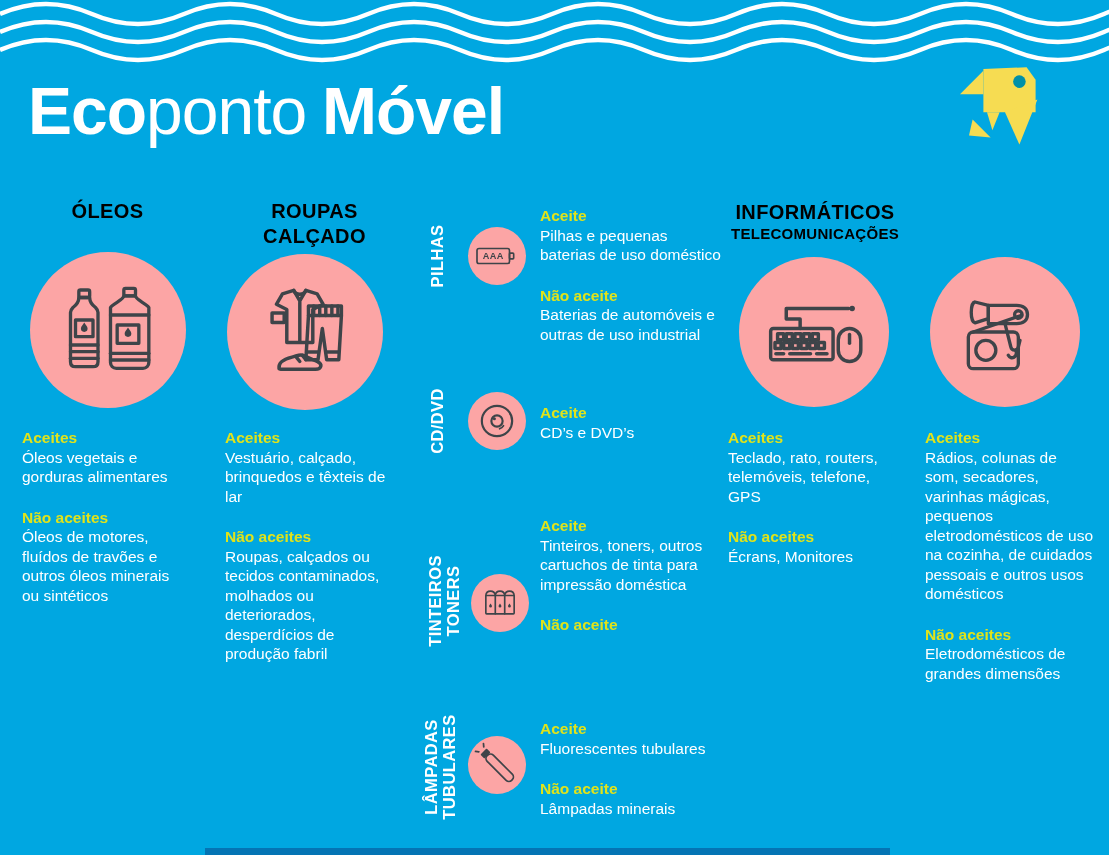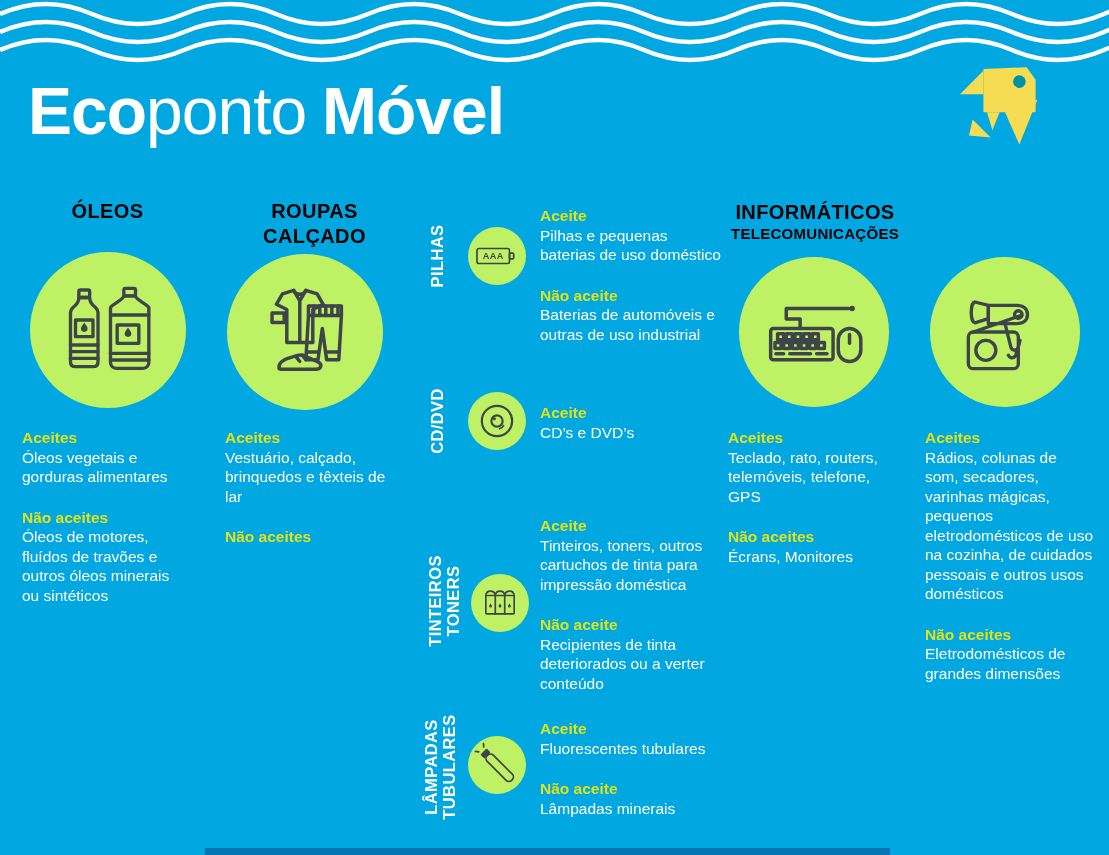--- a/index.html
+++ b/index.html
@@ -31,21 +31,21 @@
   #title .movel{margin-left:0.24em;}
   
   .col-heading{
     position:absolute;text-align:center;color:#000000;
     font-weight:bold;font-size:20px;line-height:1.25;letter-spacing:0.4px;
   }
   .col-heading .sub{font-size:15px;letter-spacing:0.3px;display:block;}
   .col-heading .same{display:block;}
   
   .circle{
-    position:absolute;background:#bef264;border-radius:50%;
+    position:absolute;background:#fca5a5;border-radius:50%;
     display:flex;align-items:center;justify-content:center;
   }
   .icon-svg{color:var(--ink);display:block;}
   .icon-svg .ln{fill:none;stroke:currentColor;stroke-width:4;stroke-linecap:round;stroke-linejoin:round;}
   .icon-svg .ln5{fill:none;stroke:currentColor;stroke-width:5;stroke-linecap:round;stroke-linejoin:round;}
   .icon-svg .fl{fill:currentColor;stroke:none;}
   .icon-svg text{fill:currentColor;stroke:none;font-family:"Liberation Sans",sans-serif;font-weight:bold;}
   
   .text-block{position:absolute;font-size:15.5px;line-height:1.26;color:#fff;}
   .accept-label{color:var(--accent);font-weight:bold;margin:0;}
@@ -140,20 +140,21 @@
           <line x1="85" y1="83" x2="98" y2="83"></line>
         <path d="M30,102 c-1,-7 7,-11 15,-13 c5,-1 9,-4 13,-2 l16,7 c7,3 5,9 -2,9 h-37 c-3,0 -5,0 -5,-1 z"></path>
         <path d="M50,89 l4,5 M57,87 l4,5"></path>
       </g>
     </svg>
   </div>
   <div class="text-block" style="left:225px;top:428px;width:168px;">
     <p class="accept-label">Aceites</p>
     <p class="para">Vestuário, calçado, brinquedos e têxteis de lar</p>
     <p class="accept-label">Não aceites</p>
+    <p class="para">Roupas, calçados ou tecidos contaminados, molhados ou deteriorados, desperdícios de produção fabril</p>
   </div>
 
   <div class="vlabel" style="left:437px;top:256px;">
     <span>PILHAS</span>
     <span></span>
   </div>
   <div class="circle" style="left:468px;top:227px;width:58px;height:58px;">
     <svg class="icon-svg" width="50" height="50" viewBox="0 0 120 120">
       <g class="ln">
         <rect x="12" y="42" width="78" height="36" rx="5"></rect>
@@ -200,21 +201,20 @@
       </g>
       <path class="fl" d="M37.3,61 c1.6,2.5 3.4,4.3 3.4,6.5 a3.4,3.4 0 1,1 -6.8,0 c0,-2.2 1.8,-4 3.4,-6.5 z
                          M60,61 c1.6,2.5 3.4,4.3 3.4,6.5 a3.4,3.4 0 1,1 -6.8,0 c0,-2.2 1.8,-4 3.4,-6.5 z
                          M82.7,61 c1.6,2.5 3.4,4.3 3.4,6.5 a3.4,3.4 0 1,1 -6.8,0 c0,-2.2 1.8,-4 3.4,-6.5 z"></path>
     </svg>
   </div>
   <div class="text-block" style="left:540px;top:516px;width:186px;">
     <p class="accept-label">Aceite</p>
     <p class="para">Tinteiros, toners, outros cartuchos de tinta para impressão doméstica</p>
     <p class="accept-label">Não aceite</p>
-    <p class="para">Recipientes de tinta deteriorados ou a verter conteúdo</p>
   </div>
 
   <div class="vlabel" style="left:440px;top:767px;">
     <span>LÂMPADAS</span>
     <span>TUBULARES</span>
   </div>
   <div class="circle" style="left:468px;top:736px;width:58px;height:58px;">
     <svg class="icon-svg" width="52" height="52" viewBox="0 0 120 120">
       <g transform="translate(62,62) rotate(-45)">
         <rect class="ln" x="-10" y="-34" width="20" height="80" rx="9"></rect>

